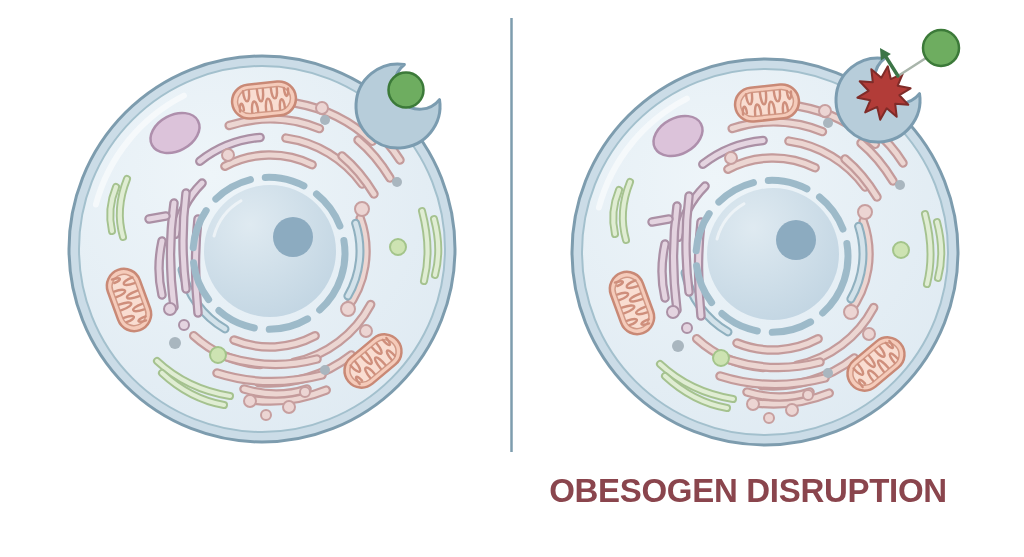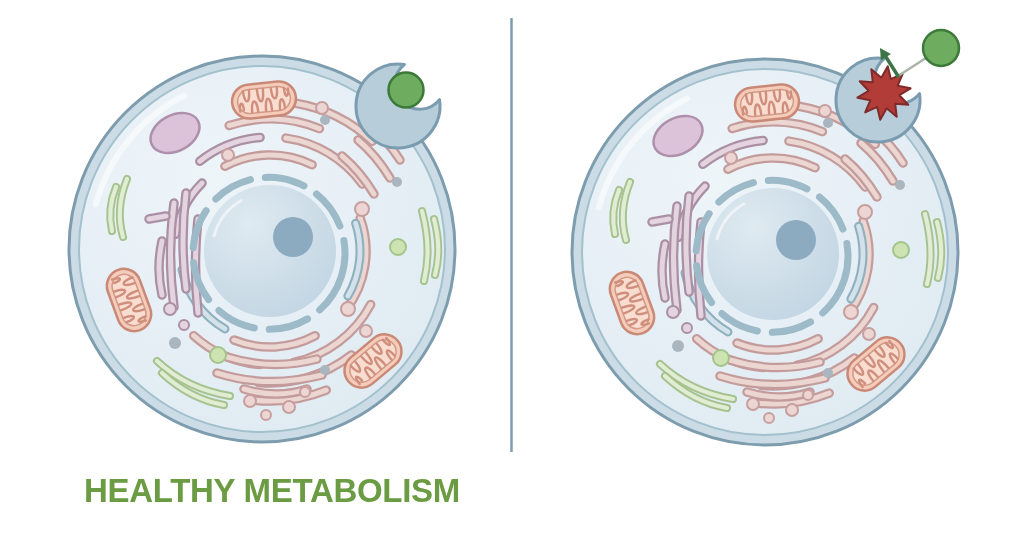--- a/index.html
+++ b/index.html
@@ -186,14 +186,14 @@
         <use href="#receptor-shape"></use>
         <polygon points="9.8,-33.7 12.8,-20.9 24.8,-26.4 19.7,-14.3 32.6,-11.7 21.4,-4.8 30.3,4.8 17.2,3.8 18.7,16.8 8.7,8.3 2.2,19.7 -0.8,6.9 -12.8,12.4 -7.7,0.3 -20.6,-2.3 -9.4,-9.2 -18.3,-18.8 -5.2,-17.8 -6.7,-30.8 3.3,-22.3" fill="#b23c38" stroke="#7f2b28" stroke-width="2" stroke-linejoin="round"></polygon>
         <path d="M 48 -42 L 20 -24" stroke="#a9b5ab" stroke-width="2.5" stroke-linecap="round" fill="none"></path>
         <path d="M 20 -24 L 8 -43" stroke="#3c7547" stroke-width="3.5" stroke-linecap="round" fill="none"></path>
         <polygon points="2,-52 12.9,-45.9 2.9,-39.5" fill="#3c7547"></polygon>
         <circle cx="63" cy="-52" r="18" fill="#6ead60" stroke="#3c7a39" stroke-width="2.5"></circle>
       </g>
     </g>
   </svg>
 
-  <div class="panel-label label-left">HEALTHY METABOLISM</div>
+  <div class="panel-label label-right">OBESOGEN DISRUPTION</div>
 </div>
 
 </body></html>

